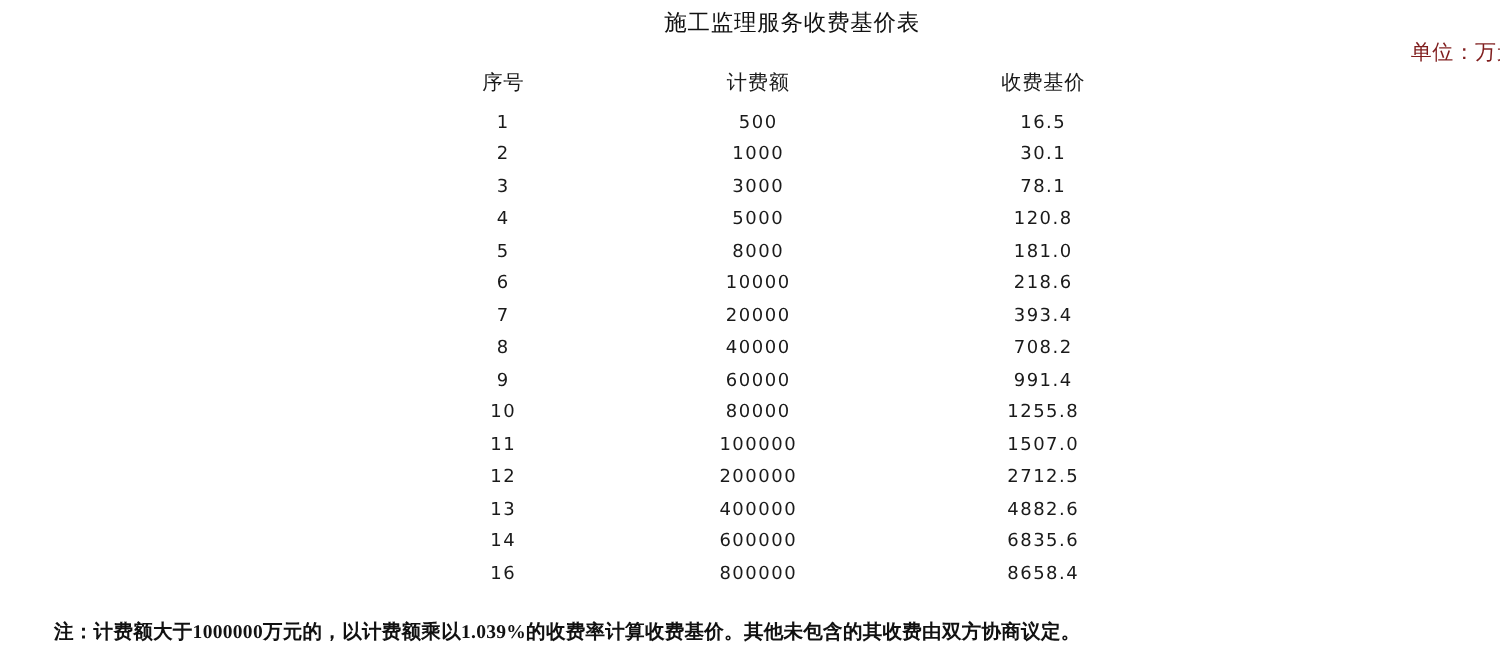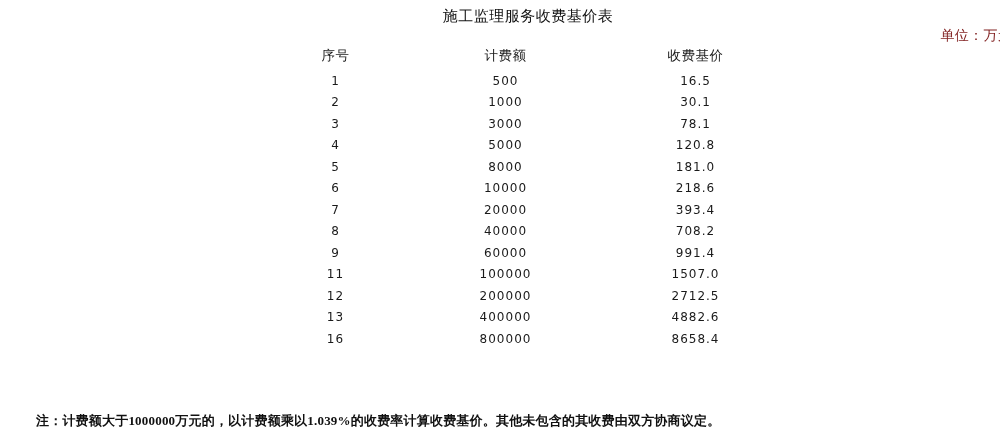--- a/index.html
+++ b/index.html
@@ -147,35 +147,45 @@
           <td class="num">8</td>
           <td class="num">40000</td>
           <td class="num">708.2</td>
         </tr>
         <tr>
           <td class="num">9</td>
           <td class="num">60000</td>
           <td class="num">991.4</td>
         </tr>
         <tr>
+          <td class="num">10</td>
+          <td class="num">80000</td>
+          <td class="num">1255.8</td>
+        </tr>
+        <tr>
           <td class="num">11</td>
           <td class="num">100000</td>
           <td class="num">1507.0</td>
         </tr>
         <tr>
           <td class="num">12</td>
           <td class="num">200000</td>
           <td class="num">2712.5</td>
         </tr>
         <tr>
           <td class="num">13</td>
           <td class="num">400000</td>
           <td class="num">4882.6</td>
         </tr>
         <tr>
+          <td class="num">14</td>
+          <td class="num">600000</td>
+          <td class="num">6835.6</td>
+        </tr>
+        <tr>
           <td class="num">16</td>
           <td class="num">800000</td>
           <td class="num">8658.4</td>
         </tr>
       </tbody>
   </table>
 
   <div class="note">注：计费额大于1000000万元的，以计费额乘以1.039%的收费率计算收费基价。其他未包含的其收费由双方协商议定。</div>
 
 </div>

